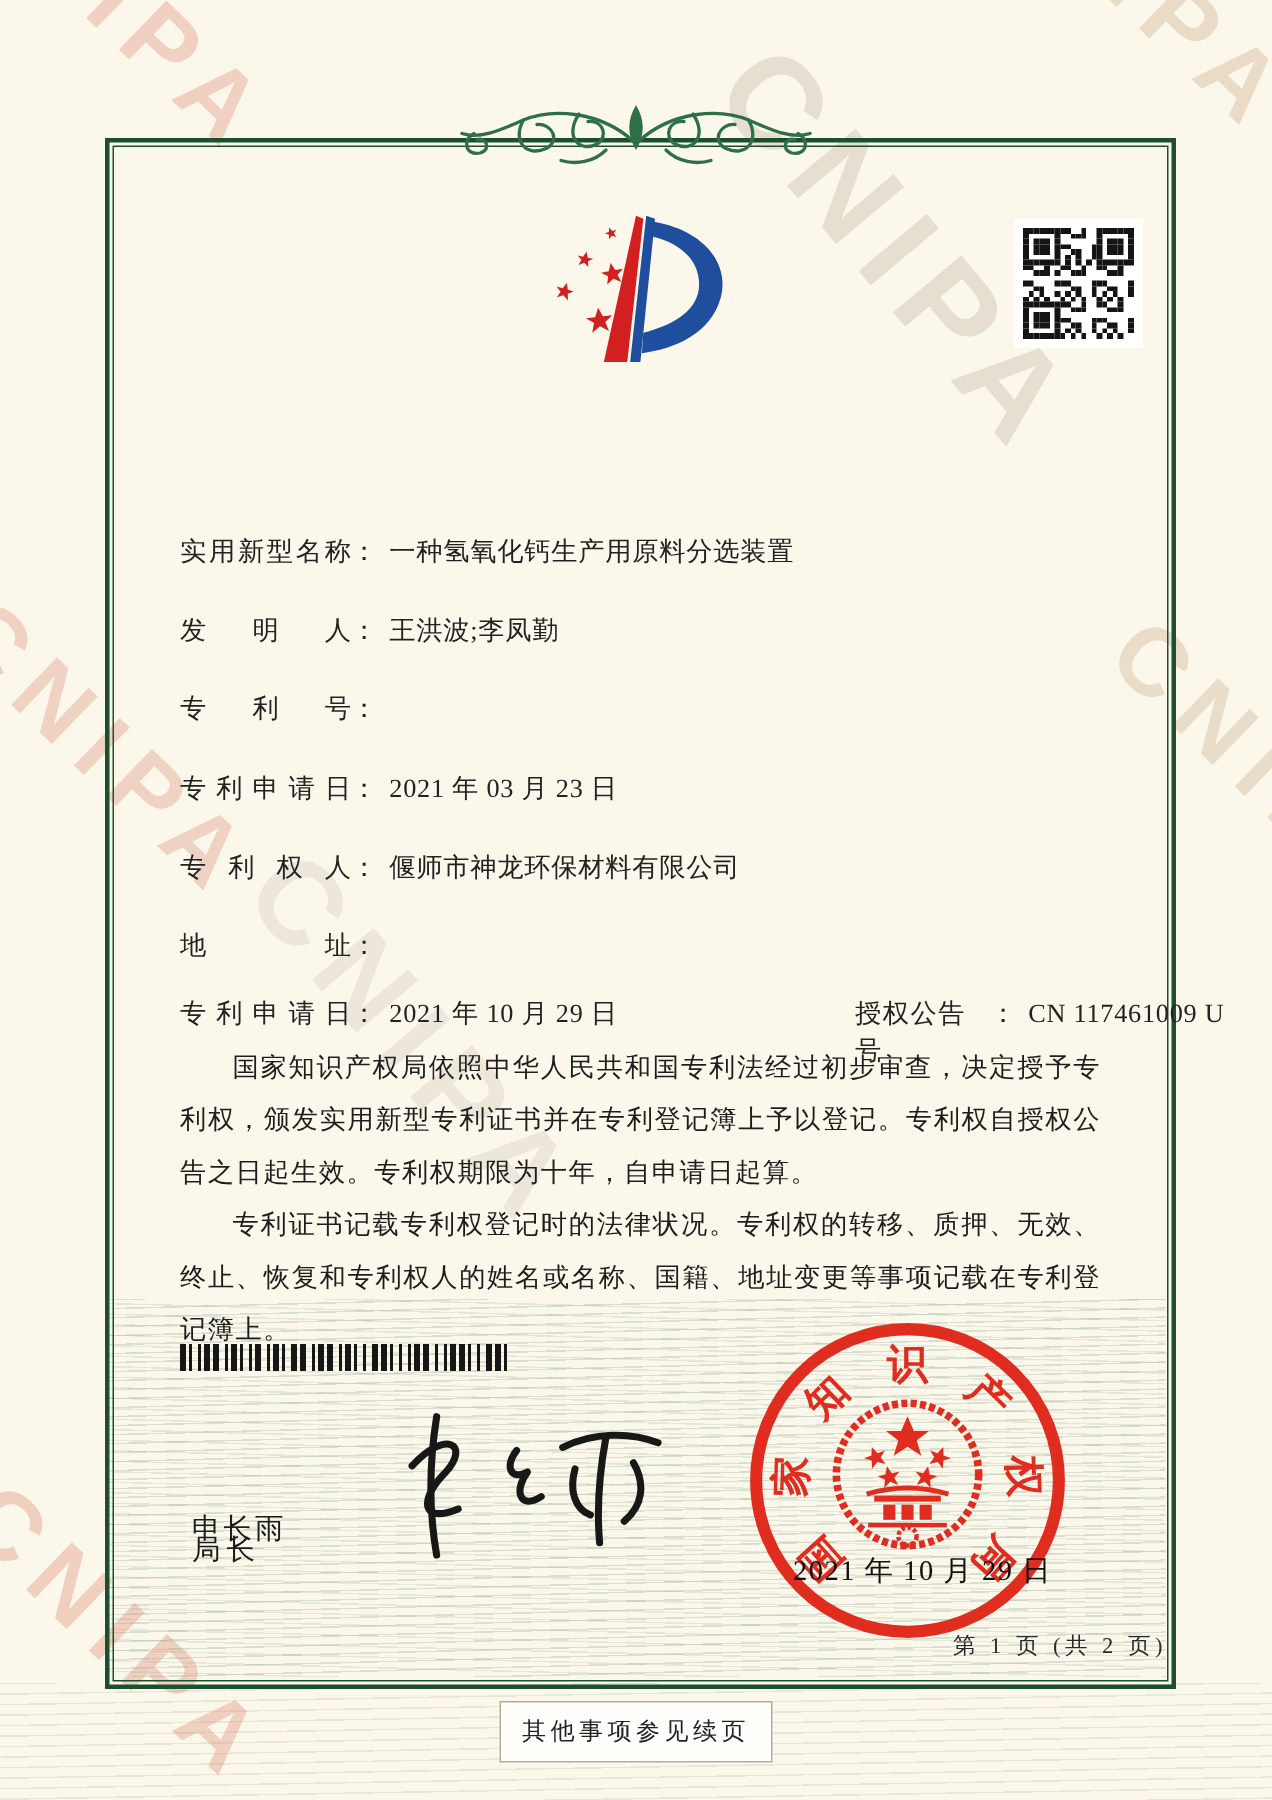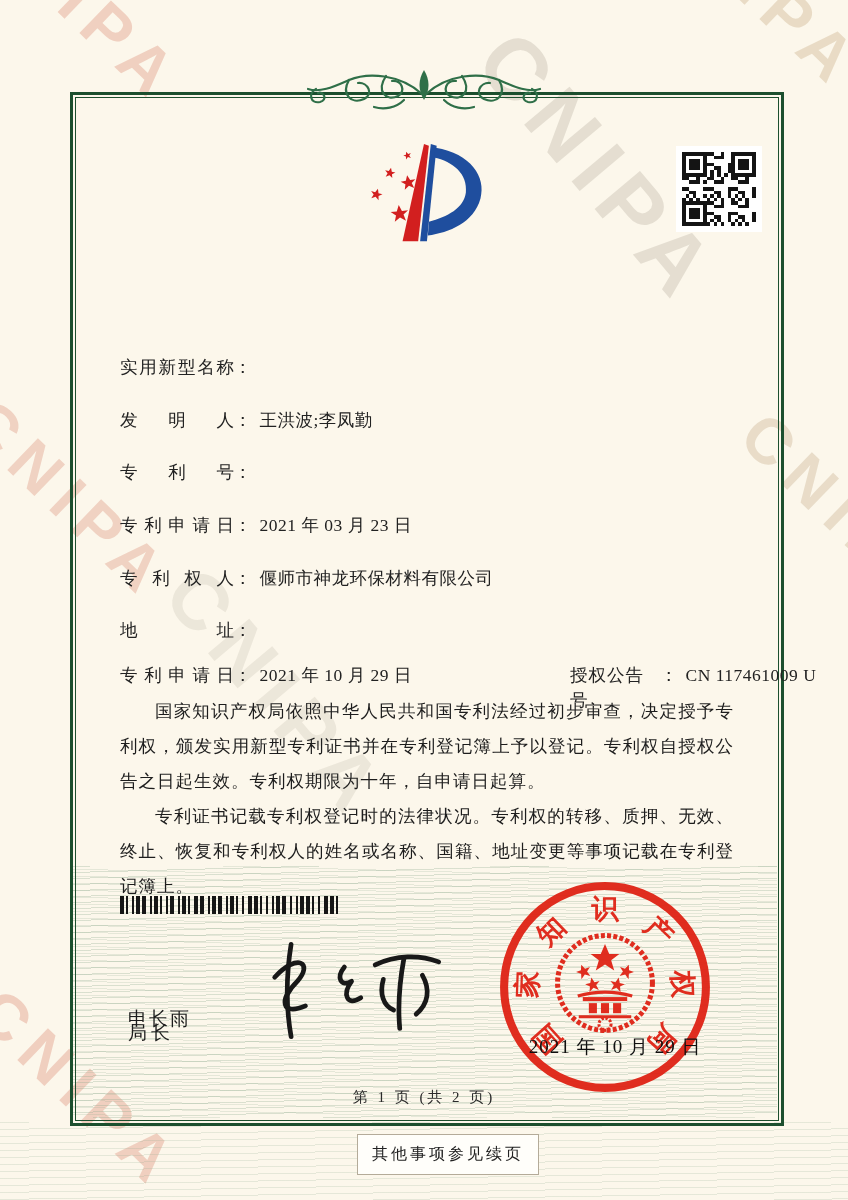--- a/index.html
+++ b/index.html
@@ -66,25 +66,25 @@
     font-family:"Liberation Sans","DejaVu Sans",sans-serif;letter-spacing:4px;}
   .signer-name{position:absolute;left:128px;top:1006px;font-size:19px;z-index:2;color:#1c1c1c;
     font-family:"Liberation Sans","DejaVu Sans",sans-serif;letter-spacing:2px;}
   .signature{position:absolute;left:246px;top:934px;z-index:2;}
 
   .seal{position:absolute;left:494px;top:878px;width:222px;height:222px;z-index:3;opacity:.96;}
   .seal text{font-family:"Liberation Serif","DejaVu Serif",serif;font-weight:700;}
   .seal-date{position:absolute;left:503px;top:1034px;width:224px;text-align:center;z-index:4;
     font-size:19px;color:#101010;letter-spacing:1px;}
 
-  .pageno{position:absolute;left:70px;top:1088px;width:708px;text-align:center;font-size:15px;
+  .pageno{position:absolute;left:70px;top:1088px;width:708px;text-align:right;font-size:15px;
     letter-spacing:3px;color:#2a2a2a;z-index:2;}
 
   .note{position:absolute;left:50%;top:1134px;transform:translateX(-50%);z-index:2;
-    background:#fffefa;border:1px solid #b4ab99;padding:9px 14px;font-size:16px;letter-spacing:3px;color:#222;margin-left:24px;}
+    background:#fffefa;border:1px solid #b4ab99;padding:9px 14px;font-size:16px;letter-spacing:3px;color:#222;}
 </style>
 </head>
 <body>
 
 <div class="page">
 
   <div class="wm wm1">CNIPA</div>
   <div class="wm wm2">CNIPA</div>
   <div class="wm wm3">CNIPA</div>
   <div class="wm wm4">CNIPA</div>
@@ -579,20 +579,21 @@
         <div class="on"></div>
         <div></div>
         <div></div>
       </div>
   </div>
 
 
   <div class="frow" style="top:355px">
     <span class="flabel">实用新型名称</span>
       <span class="fcolon">：</span>
+      <span class="fvalue">一种氢氧化钙生产用原料分选装置</span>
   </div>
   <div class="frow" style="top:408px">
     <span class="flabel">发明人</span>
       <span class="fcolon">：</span>
       <span class="fvalue">王洪波;李凤勤</span>
   </div>
   <div class="frow" style="top:460px">
     <span class="flabel">专利号</span>
       <span class="fcolon">：</span>
   </div>

